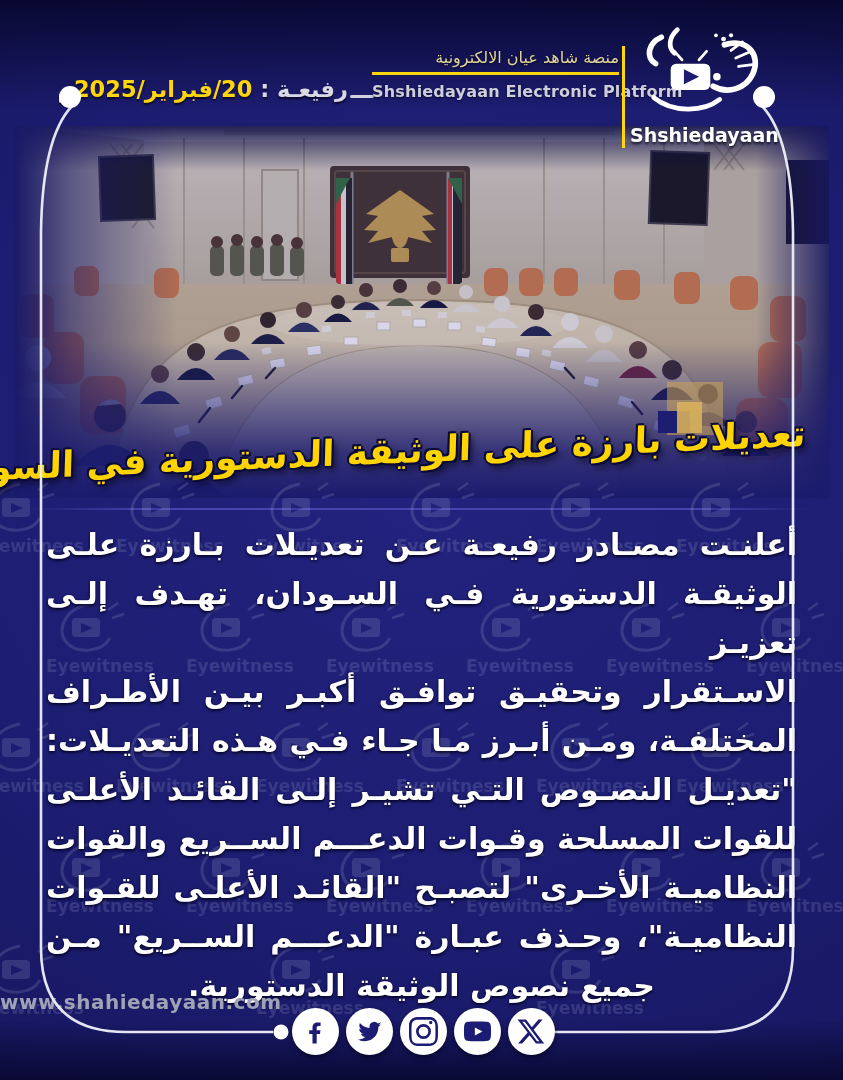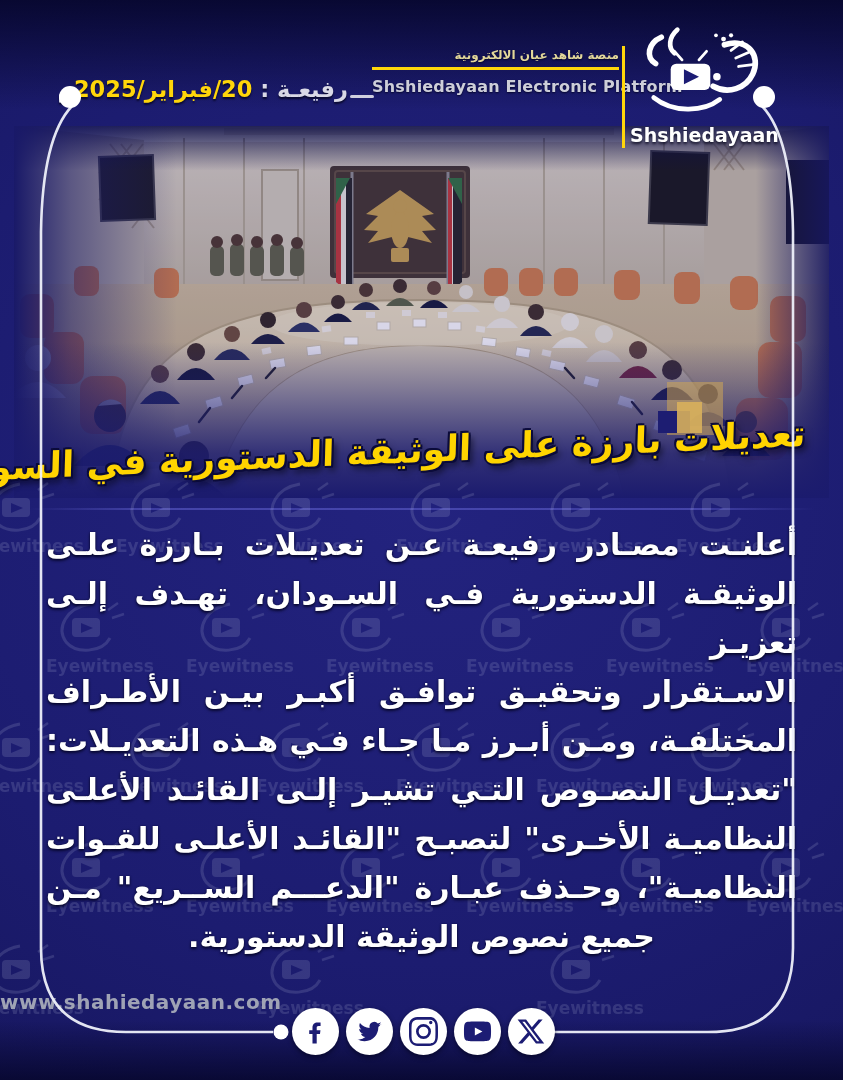--- a/index.html
+++ b/index.html
@@ -13,21 +13,21 @@
       background:linear-gradient(180deg,rgba(5,5,40,.85) 0,rgba(5,5,40,0) 110px),
                  linear-gradient(0deg,rgba(5,5,40,.8) 0,rgba(5,5,40,0) 60px);}
   
   .hdr{position:absolute;z-index:6;}
   .date-line{left:92px;top:76px;width:256px;direction:rtl;text-align:right;
       font-size:22.5px;font-weight:bold;color:#d9d9e6;white-space:nowrap;
       text-shadow:0 2px 2px rgba(0,0,20,.7);}
   .date-line .yel{color:#ffd60a;}
   .hdash{left:350px;top:95px;width:24px;height:3px;background:#cfcfdf;border-radius:2px;}
   .brand{left:372px;top:48px;width:247px;text-align:right;}
-  .brand-ar{direction:rtl;font-size:12px;font-weight:bold;color:#e3d89a;
+  .brand-ar{direction:rtl;font-size:16px;font-weight:normal;color:#e3d89a;
       text-shadow:0 1px 2px rgba(0,0,30,.8);white-space:nowrap;}
   .brand-rule{margin-top:5px;height:2.5px;background:#ffd60a;width:100%;}
   .brand-en{margin-top:7px;font-size:16px;font-weight:bold;color:#cdced9;
       letter-spacing:.2px;white-space:nowrap;text-shadow:0 1px 2px rgba(0,0,30,.8);}
   .logo-vline{left:622px;top:46px;width:2.5px;height:102px;background:#ffd60a;}
   .logo-wrap{left:630px;top:22px;width:138px;height:132px;text-align:center;}
   .logo-wrap svg{display:block;margin:0 auto;}
   .logo-text{font-size:19px;font-weight:bold;color:#fff;margin-top:-2px;
       text-shadow:0 2px 3px rgba(0,0,20,.8);}
   
@@ -399,20 +399,21 @@
       <use href="#wm" x="260" y="470"></use>
       <use href="#wm" x="540" y="470"></use>
   </svg>
 
   <div class="bodytxt">
     <div class="bline">أعلنـت مصـادر رفيعـة عـن تعديـلات بـارزة علـى</div>
     <div class="bline">الوثيقـة الدستورية فـي السـودان، تهـدف إلـى تعزيـز</div>
     <div class="bline">الاسـتقرار وتحقيـق توافـق أكبـر بيـن الأطـراف</div>
     <div class="bline">المختلفـة، ومـن أبـرز مـا جـاء فـي هـذه التعديـلات:</div>
     <div class="bline">"تعديـل النصـوص التـي تشيـر إلـى القائـد الأعلـى</div>
+    <div class="bline">للقوات المسلحة وقـوات الدعـــم الســريع والقوات</div>
     <div class="bline">النظاميـة الأخـرى" لتصبـح "القائـد الأعلـى للقـوات</div>
     <div class="bline">النظاميـة"، وحـذف عبـارة "الدعـــم الســريع" مـن</div>
     <div class="bline last">جميع نصوص الوثيقة الدستورية.</div>
   </div>
 
   <svg class="frame" viewBox="0 0 843 1080">
     <g stroke="#eef0fa" stroke-width="2.6" fill="none" opacity=".95">
       <path d="M72 106 C55 124 42 162 41 232 L41 948 Q41 1032 126 1032 L273 1032"></path>
       <path d="M762 106 C779 124 792 162 793 232 L793 948 Q793 1032 708 1032 L535 1032"></path>
     </g>

